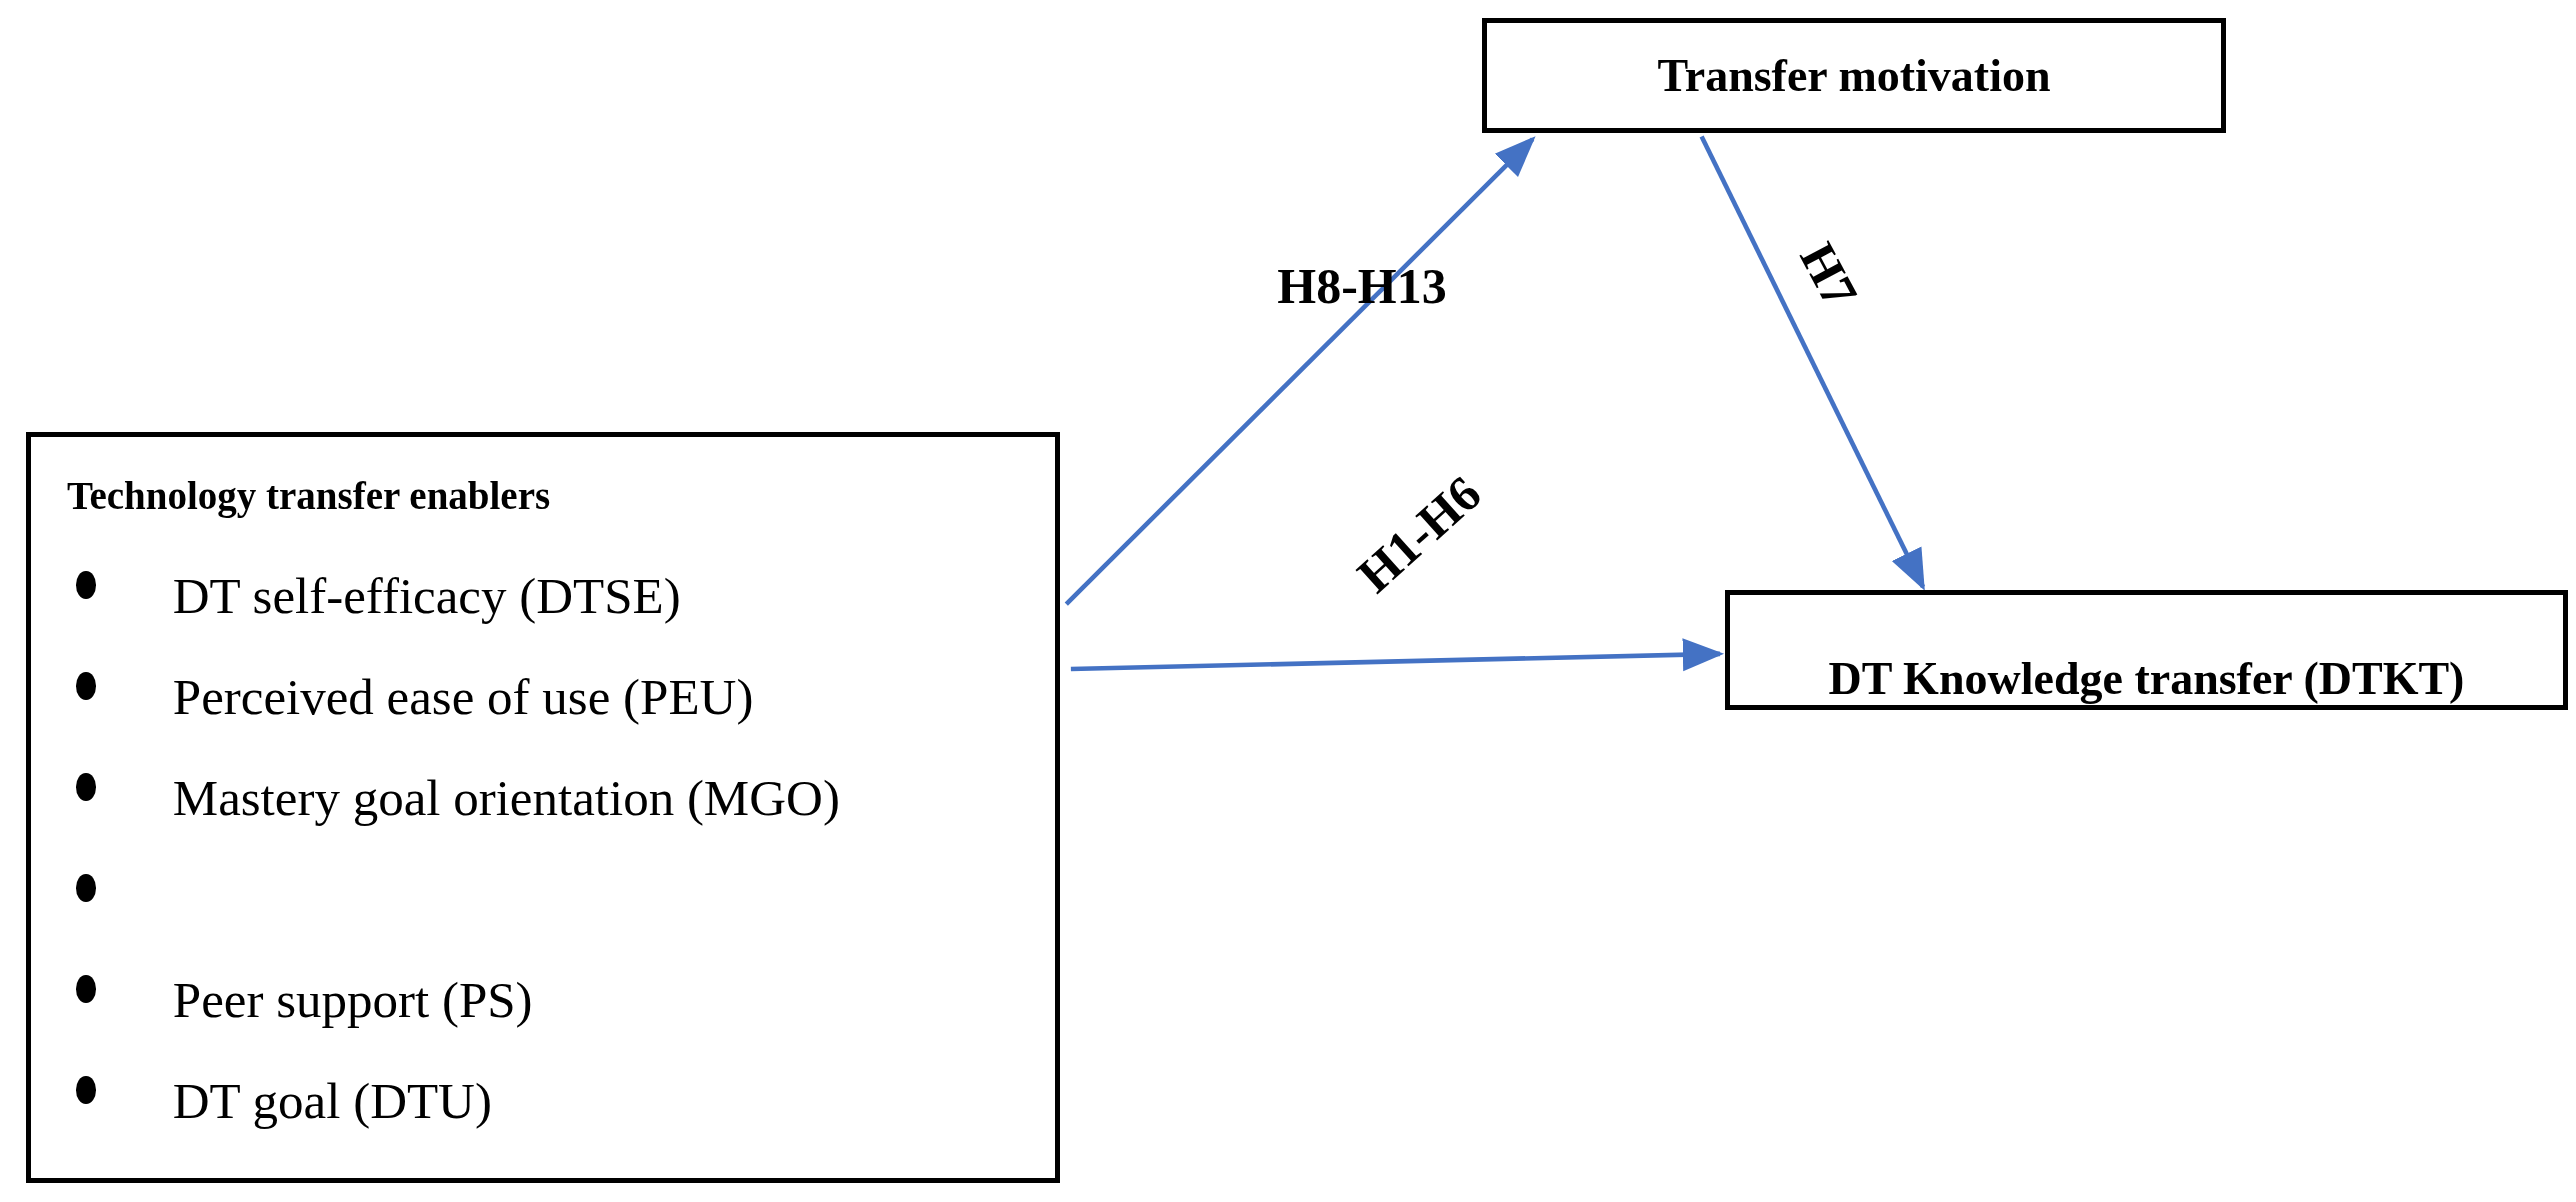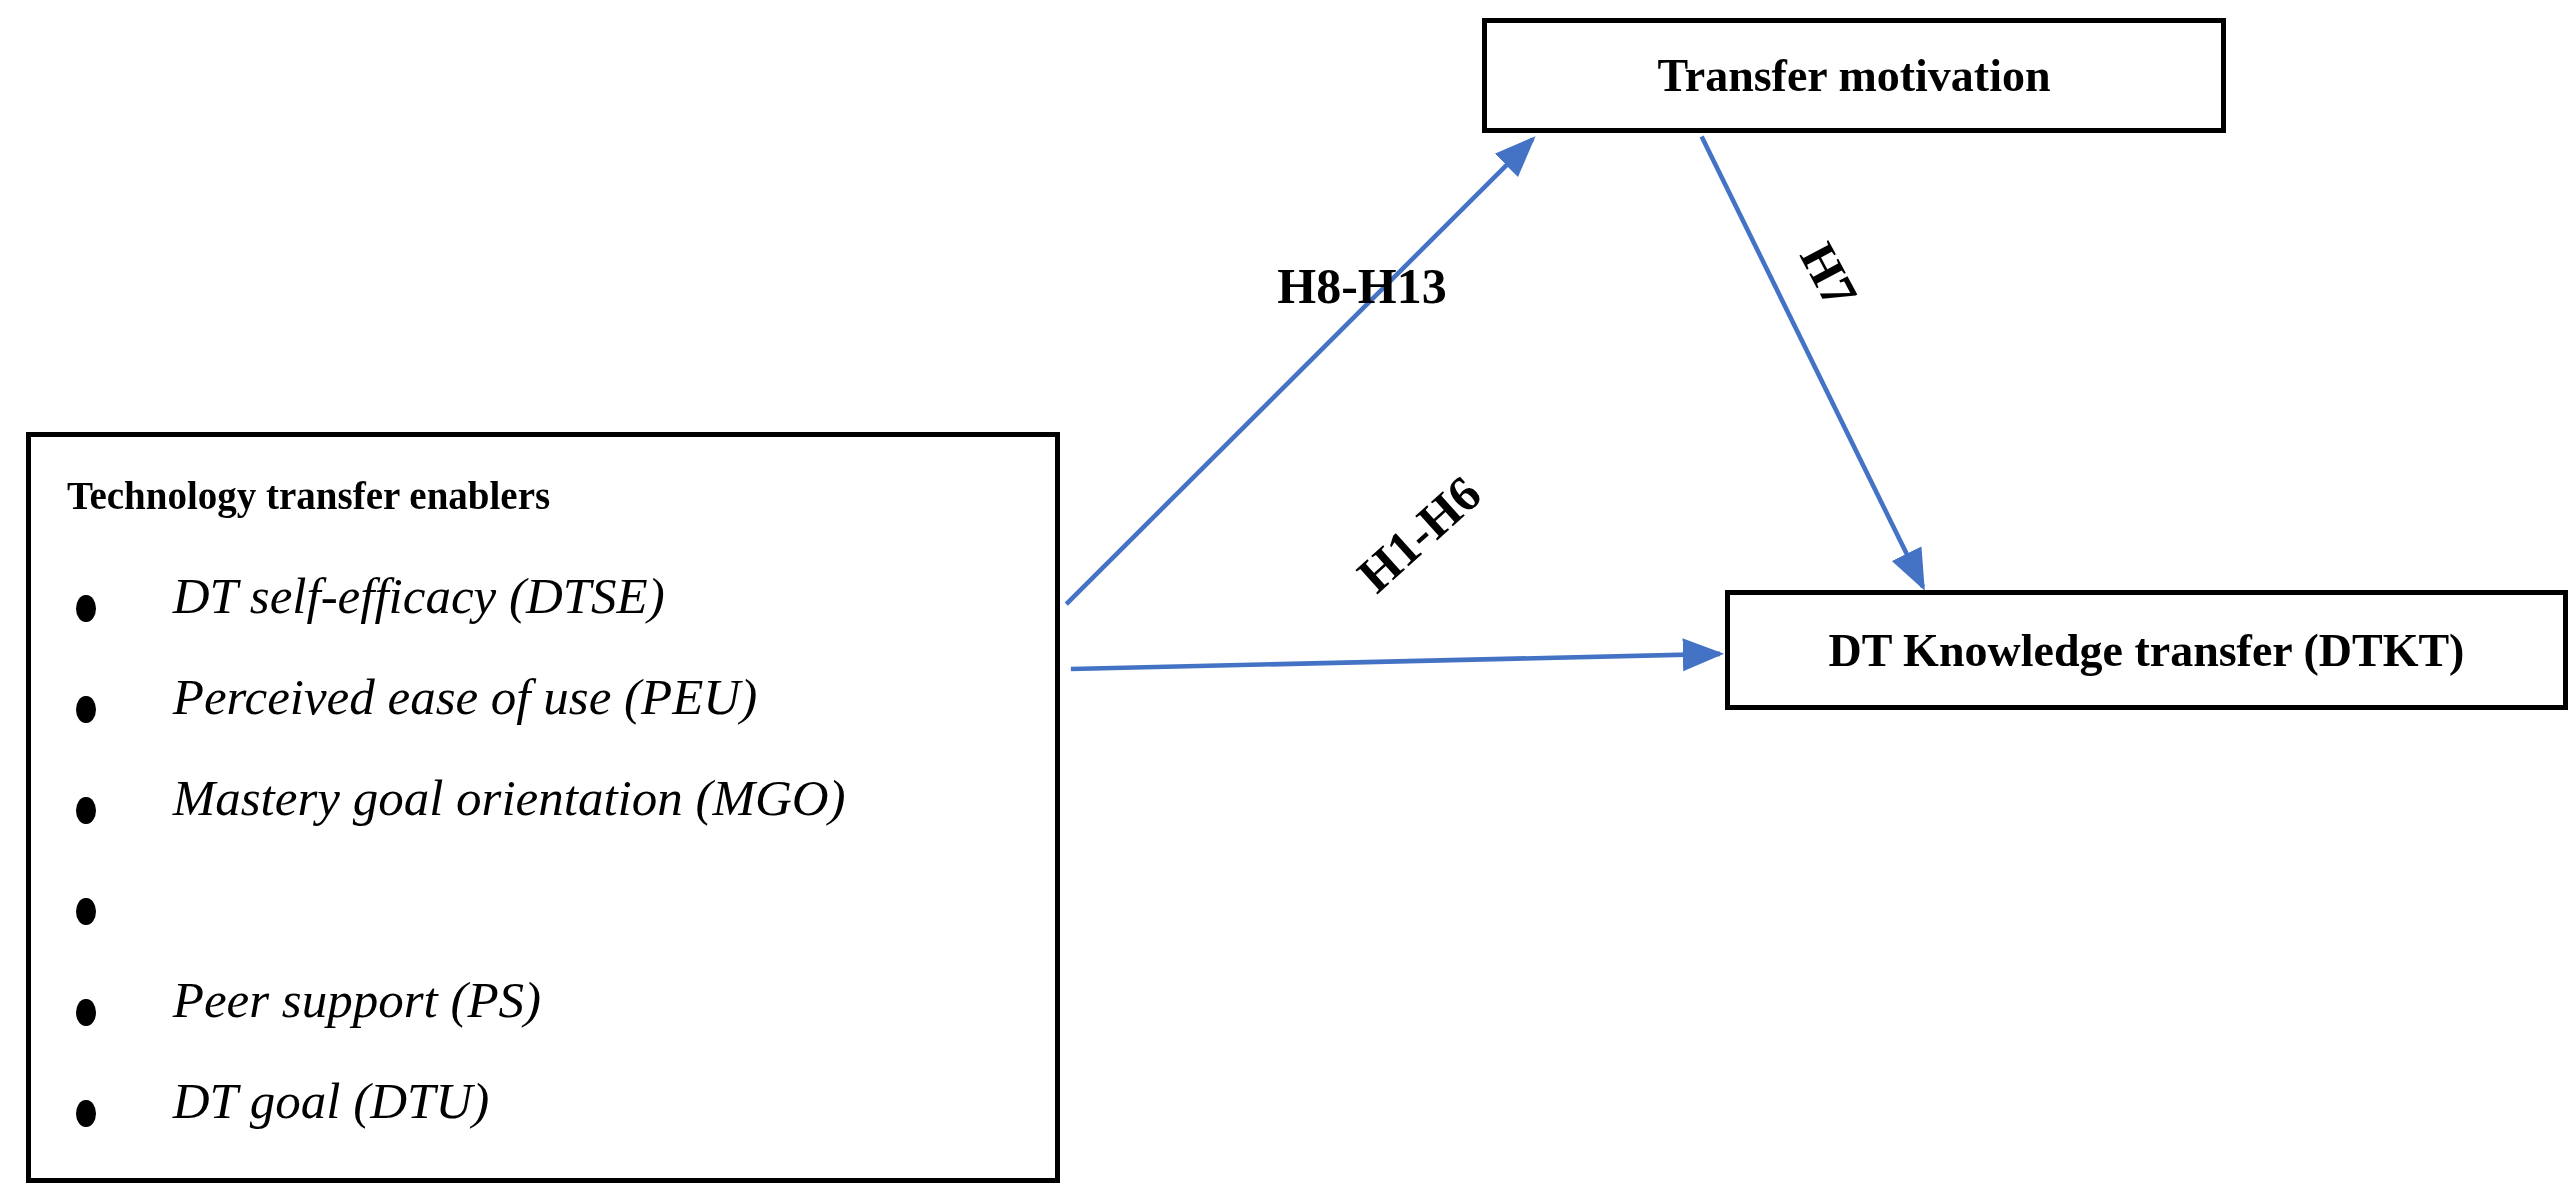--- a/index.html
+++ b/index.html
@@ -50,23 +50,22 @@
   }
   .enablers-title {
     font-weight: bold;
     font-size: 39px;
     line-height: 51px;
     height: 51px;
     white-space: nowrap;
   }
   .bullet-row {
     display: flex;
-    align-items: flex-end;
+    align-items: flex-start;
     height: 51px;
-    font-style: italic;
   }
   .bullet-dot {
     flex: 0 0 auto;
     width: 19.6px;
     height: 27.5px;
     border-radius: 50%;
     background: #000000;
     margin-left: 9.2px;
     margin-right: 77px;
   }
@@ -79,20 +78,21 @@
     left: 1482px;
     top: 18.3px;
     width: 744px;
     height: 115px;
   }
   #dtkt-box {
     left: 1725px;
     top: 590px;
     width: 843px;
     height: 120px;
+    align-items: flex-end;
   }
   .hyp-label {
     position: absolute;
     font-weight: bold;
     font-size: 50px;
     line-height: 50px;
     white-space: nowrap;
     transform: translate(-50%, -50%);
   }
   #label-h8h13 { left: 1362px; top: 286px; }

